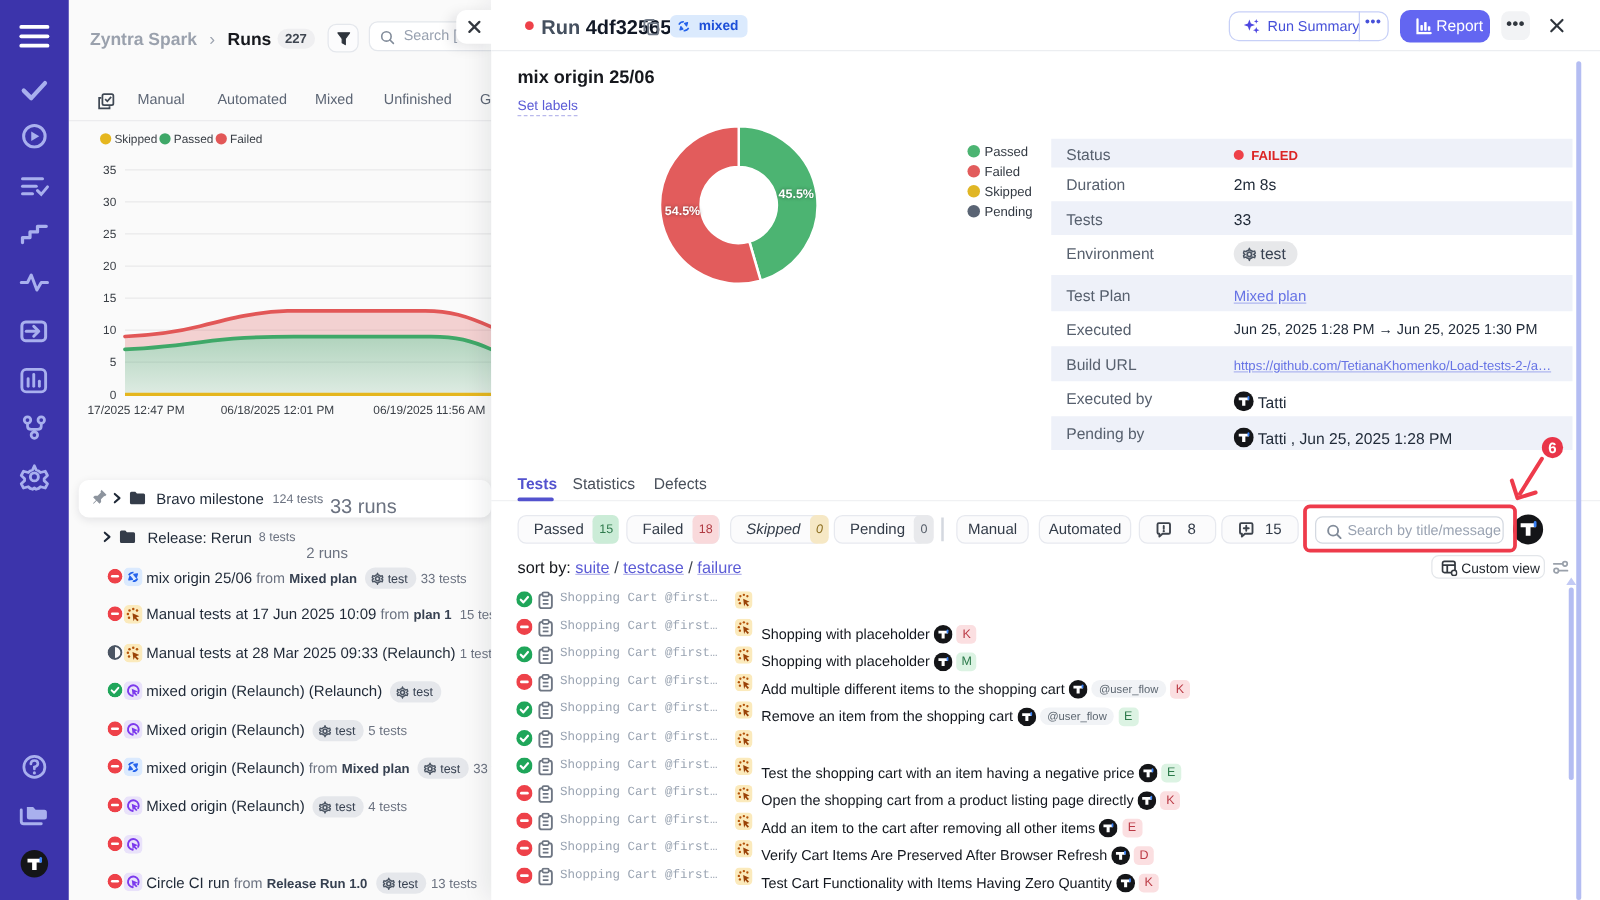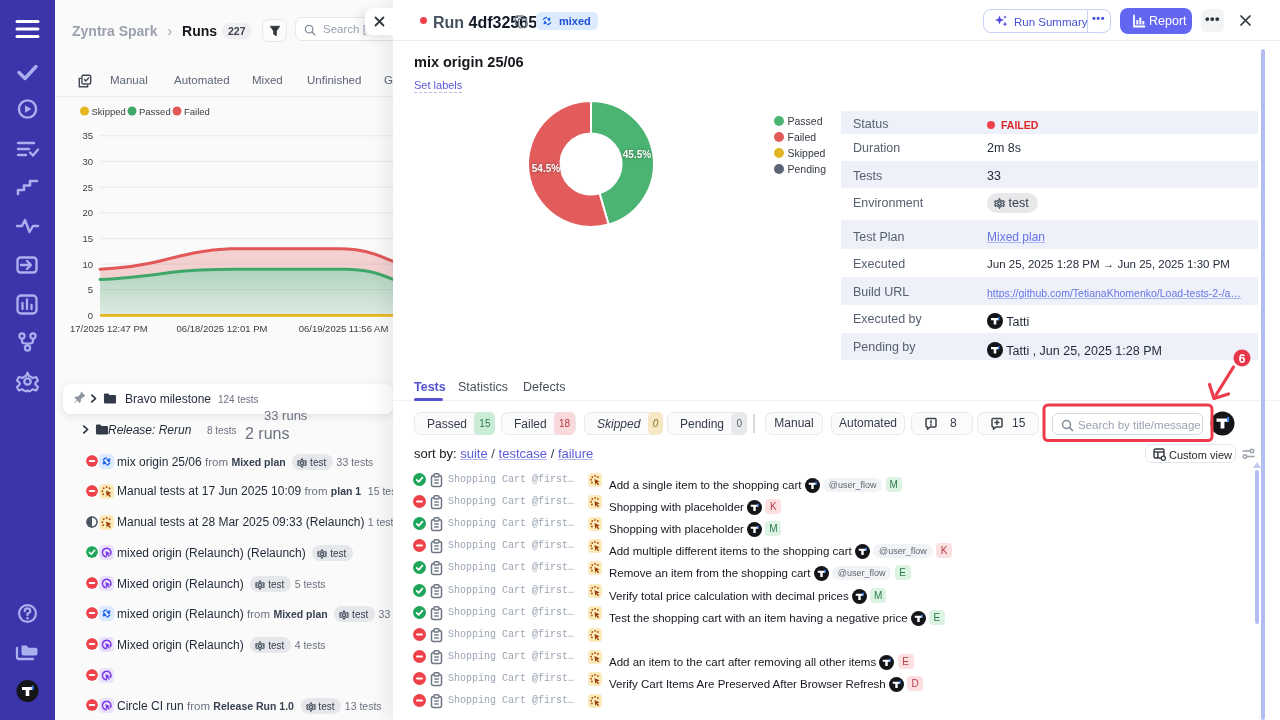--- a/index.html
+++ b/index.html
@@ -179,35 +179,35 @@
   <div id="runslist">
     <div class="runrow" style="top:384px; background:#fff; border-radius:8px; box-shadow:0 2px 8px rgba(15,23,42,0.10); left:8px; width:330px;">
       <svg style="position:absolute;left:25px;top:9px;" width="11" height="11" viewBox="0 0 13 13">
           <path d="M4.5 2.5 L9 6.5 L4.5 10.5" fill="none" stroke="#1f2937" stroke-width="1.9" stroke-linecap="round" stroke-linejoin="round"></path>
         </svg>
       <svg style="position:absolute;left:40px;top:8px;" width="14" height="13" viewBox="0 0 15 14">
           <use href="#i-folder"></use>
         </svg>
       <span class="t" style="left:62px;">Bravo milestone</span>
       <span class="t" style="left:155px; top:10px; color:#6b7280; font-size:10px;">124 tests</span>
-      <span class="t" style="left:201px; top:24px; color:#6b7280; font-size:13px;">33 runs</span>
+      <span class="t" style="left:201px; top:13px; color:#6b7280; font-size:16px;">33 runs</span>
       <svg style="position:absolute;left:11px;top:7px;" width="12" height="15" viewBox="0 0 12 15">
           <path d="M7.2 0.8 L11.2 4.8 L10 6 L9.4 5.7 L6.8 8.3 L6.9 10.6 L5.6 11.9 L3.3 9.6 L0.9 12 L0.4 11.5 L2.8 9.1 L0.5 6.8 L1.8 5.5 L4.1 5.6 L6.7 3 L6.4 2.4 Z" fill="#8d949e"></path>
         </svg>
     </div>
     <div class="runrow" style="top:414.5px;">
       <svg style="position:absolute;left:25px;top:9px;" width="11" height="11" viewBox="0 0 13 13">
           <path d="M4.5 2.5 L9 6.5 L4.5 10.5" fill="none" stroke="#1f2937" stroke-width="1.9" stroke-linecap="round" stroke-linejoin="round"></path>
         </svg>
       <svg style="position:absolute;left:40px;top:8px;" width="14" height="13" viewBox="0 0 15 14">
           <use href="#i-folder"></use>
         </svg>
-      <span class="t" style="left:53px;font-style:italic;">Release: Rerun</span>
+      <span class="t" style="left:63px;">Release: Rerun</span>
       <span class="t" style="left:152px; top:10px; color:#6b7280; font-size:10px;">8 tests</span>
-      <span class="t" style="left:190px; top:10px; color:#6b7280; font-size:16px;">2 runs</span>
+      <span class="t" style="left:190px; top:20px; color:#6b7280; font-size:12px;">2 runs</span>
     </div>
     <div class="runrow" style="top:446px;">
       <svg class="statusdot" width="13" height="13" viewBox="0 0 13 13">
           <use href="#i-redminus"></use>
         </svg>
       <svg class="typebadge" width="15" height="15" viewBox="0 0 15 15">
           <use href="#i-cycle"></use>
         </svg>
       <span class="t" style="left:62px;">mix origin 25/06 <span class="gray12" style="font-size:11.5px;">from</span> <span class="fromb">Mixed plan</span>&nbsp; <span class="testpill"><svg width="10" height="10" viewBox="0 0 10 10" style="position:relative;top:1.5px;">
               <use href="#i-gearsm"></use>
@@ -538,23 +538,20 @@
       <svg class="sticon" width="13" height="13" viewBox="0 0 13 13">
           <use href="#i-greencheck"></use>
         </svg>
       <svg style="position:absolute;left:37px;top:3px;" width="13" height="15" viewBox="0 0 13 15">
           <use href="#i-clip"></use>
         </svg>
       <span class="mono" style="position:absolute;left:55px;top:4px;">Shopping Cart @first…</span>
       <svg style="position:absolute;left:195px;top:3px;" width="14" height="14" viewBox="0 0 15 15">
           <use href="#i-manual"></use>
         </svg>
-      <span class="ttl" style="position:absolute;left:216px;top:4px;">Add a single item to the shopping cart <svg width="15" height="15" viewBox="0 0 16 16" style="position:relative;top:4px;">
-            <use href="#i-avt"></use>
-          </svg> <span class="ufpill">@user_flow</span> <span class="lchip lgreen">M</span></span>
     </div>
     <div class="trow" style="top:492.1px;">
       <svg class="sticon" width="13" height="13" viewBox="0 0 13 13">
           <use href="#i-redminus"></use>
         </svg>
       <svg style="position:absolute;left:37px;top:3px;" width="13" height="15" viewBox="0 0 13 15">
           <use href="#i-clip"></use>
         </svg>
       <span class="mono" style="position:absolute;left:55px;top:4px;">Shopping Cart @first…</span>
       <svg style="position:absolute;left:195px;top:3px;" width="14" height="14" viewBox="0 0 15 15">
@@ -613,23 +610,20 @@
       <svg class="sticon" width="13" height="13" viewBox="0 0 13 13">
           <use href="#i-greencheck"></use>
         </svg>
       <svg style="position:absolute;left:37px;top:3px;" width="13" height="15" viewBox="0 0 13 15">
           <use href="#i-clip"></use>
         </svg>
       <span class="mono" style="position:absolute;left:55px;top:4px;">Shopping Cart @first…</span>
       <svg style="position:absolute;left:195px;top:3px;" width="14" height="14" viewBox="0 0 15 15">
           <use href="#i-manual"></use>
         </svg>
-      <span class="ttl" style="position:absolute;left:216px;top:4px;">Verify total price calculation with decimal prices <svg width="15" height="15" viewBox="0 0 16 16" style="position:relative;top:4px;">
-            <use href="#i-avt"></use>
-          </svg> <span class="lchip lgreen">M</span></span>
     </div>
     <div class="trow" style="top:602.6px;">
       <svg class="sticon" width="13" height="13" viewBox="0 0 13 13">
           <use href="#i-greencheck"></use>
         </svg>
       <svg style="position:absolute;left:37px;top:3px;" width="13" height="15" viewBox="0 0 13 15">
           <use href="#i-clip"></use>
         </svg>
       <span class="mono" style="position:absolute;left:55px;top:4px;">Shopping Cart @first…</span>
       <svg style="position:absolute;left:195px;top:3px;" width="14" height="14" viewBox="0 0 15 15">
@@ -643,20 +637,23 @@
       <svg class="sticon" width="13" height="13" viewBox="0 0 13 13">
           <use href="#i-redminus"></use>
         </svg>
       <svg style="position:absolute;left:37px;top:3px;" width="13" height="15" viewBox="0 0 13 15">
           <use href="#i-clip"></use>
         </svg>
       <span class="mono" style="position:absolute;left:55px;top:4px;">Shopping Cart @first…</span>
       <svg style="position:absolute;left:195px;top:3px;" width="14" height="14" viewBox="0 0 15 15">
           <use href="#i-manual"></use>
         </svg>
+      <span class="ttl" style="position:absolute;left:216px;top:4px;">Open the shopping cart from a product listing page directly <svg width="15" height="15" viewBox="0 0 16 16" style="position:relative;top:4px;">
+            <use href="#i-avt"></use>
+          </svg> <span class="lchip lred">K</span></span>
     </div>
     <div class="trow" style="top:646.8px;">
       <svg class="sticon" width="13" height="13" viewBox="0 0 13 13">
           <use href="#i-redminus"></use>
         </svg>
       <svg style="position:absolute;left:37px;top:3px;" width="13" height="15" viewBox="0 0 13 15">
           <use href="#i-clip"></use>
         </svg>
       <span class="mono" style="position:absolute;left:55px;top:4px;">Shopping Cart @first…</span>
       <svg style="position:absolute;left:195px;top:3px;" width="14" height="14" viewBox="0 0 15 15">
@@ -685,20 +682,23 @@
       <svg class="sticon" width="13" height="13" viewBox="0 0 13 13">
           <use href="#i-redminus"></use>
         </svg>
       <svg style="position:absolute;left:37px;top:3px;" width="13" height="15" viewBox="0 0 13 15">
           <use href="#i-clip"></use>
         </svg>
       <span class="mono" style="position:absolute;left:55px;top:4px;">Shopping Cart @first…</span>
       <svg style="position:absolute;left:195px;top:3px;" width="14" height="14" viewBox="0 0 15 15">
           <use href="#i-manual"></use>
         </svg>
+      <span class="ttl" style="position:absolute;left:216px;top:4px;">Test Cart Functionality with Items Having Zero Quantity <svg width="15" height="15" viewBox="0 0 16 16" style="position:relative;top:4px;">
+            <use href="#i-avt"></use>
+          </svg> <span class="lchip lred">K</span></span>
     </div>
   </div>
   <div id="scrollbars">
     <div style="position:absolute;left:868px;top:49px;width:3.5px;height:671px;background:#b4bdf2;border-radius:2px;"></div>
     <div style="position:absolute;left:862px;top:470px;width:3.5px;height:154px;background:#b4bdf2;border-radius:2px;"></div>
     <svg style="position:absolute;left:859px;top:461px;" width="10" height="8" viewBox="0 0 10 8">
         <path d="M5 1 L9 7 L1 7 Z" fill="#c3caf4"></path>
       </svg>
   </div>
 </div>

